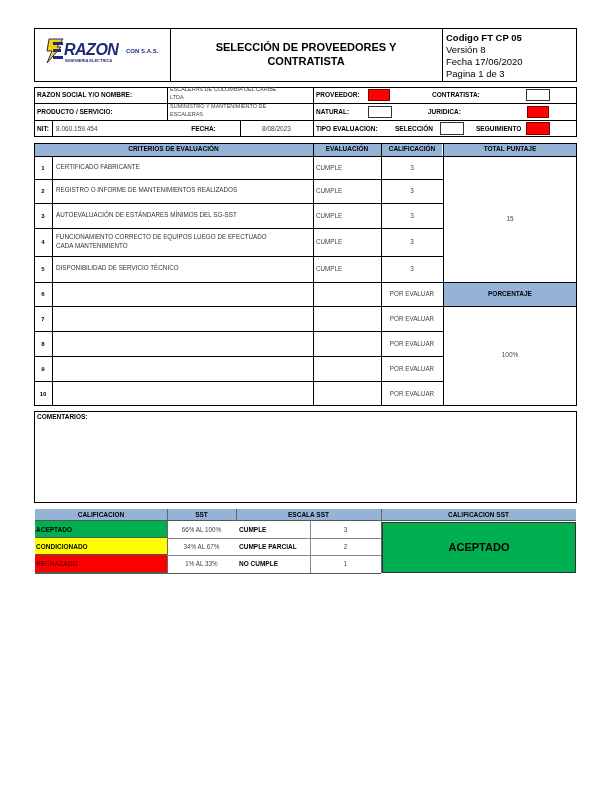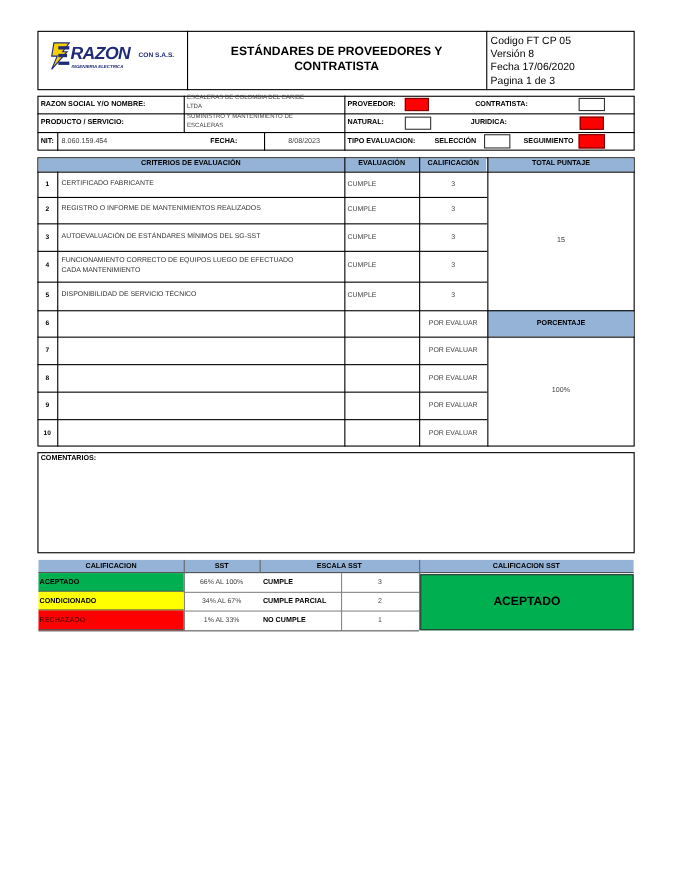--- a/index.html
+++ b/index.html
@@ -28,24 +28,24 @@
     <polygon points="5,1 19,1 13,9 17,9 3,25 8,13 3,13" fill="#f6d000" stroke="#1f2a7a" stroke-width="1"></polygon>
     <rect x="9" y="4" width="10" height="3" fill="#1f2a7a"></rect>
     <rect x="9" y="11" width="8" height="3" fill="#1f2a7a"></rect>
     <rect x="9" y="18" width="10" height="3" fill="#1f2a7a"></rect>
   </svg>
   <span class="txt b" style="left:20px; top:4px; font-size:16px; font-style:italic; color:#1f2a7a; letter-spacing:-0.5px;">RAZON</span>
   <span class="txt b" style="left:82px; top:10px; font-size:6px; color:#1f2a7a;">CON S.A.S.</span>
   <span class="txt b" style="left:21px; top:21px; font-size:4px; color:#1f2a7a; font-style:italic;">INGENIERIA ELECTRICA</span>
 </div>
 
-<div class="txt b" style="left:170px; top:42px; width:272px; text-align:center; font-size:11px;">ESTÁNDARES DE PROVEEDORES Y</div>
+<div class="txt b" style="left:170px; top:42px; width:272px; text-align:center; font-size:11px;">SELECCIÓN DE PROVEEDORES Y</div>
 <div class="txt b" style="left:170px; top:56px; width:272px; text-align:center; font-size:11px;">CONTRATISTA</div>
 
-<div class="txt" style="left:446px; top:33px; font-size:9.5px;">Codigo FT CP 05</div>
+<div class="txt" style="left:446px; top:33px; font-size:9.5px;font-weight:bold;">Codigo FT CP 05</div>
 <div class="txt" style="left:446px; top:45px; font-size:9.5px;">Versión 8</div>
 <div class="txt" style="left:446px; top:57px; font-size:9.5px;">Fecha 17/06/2020</div>
 <div class="txt" style="left:446px; top:69px; font-size:9.5px;">Pagina 1 de 3</div>
 
 <div class="bx" style="left:34px; top:87px; width:543px; height:50px;"></div>
 <div class="hline" style="left:34px; top:103px; width:543px;"></div>
 <div class="hline" style="left:34px; top:120px; width:543px;"></div>
 <div class="vline" style="left:167px; top:87px; height:33px;"></div>
 <div class="vline" style="left:313px; top:87px; height:50px;"></div>
 <div class="vline" style="left:52px; top:120px; height:17px;"></div>

